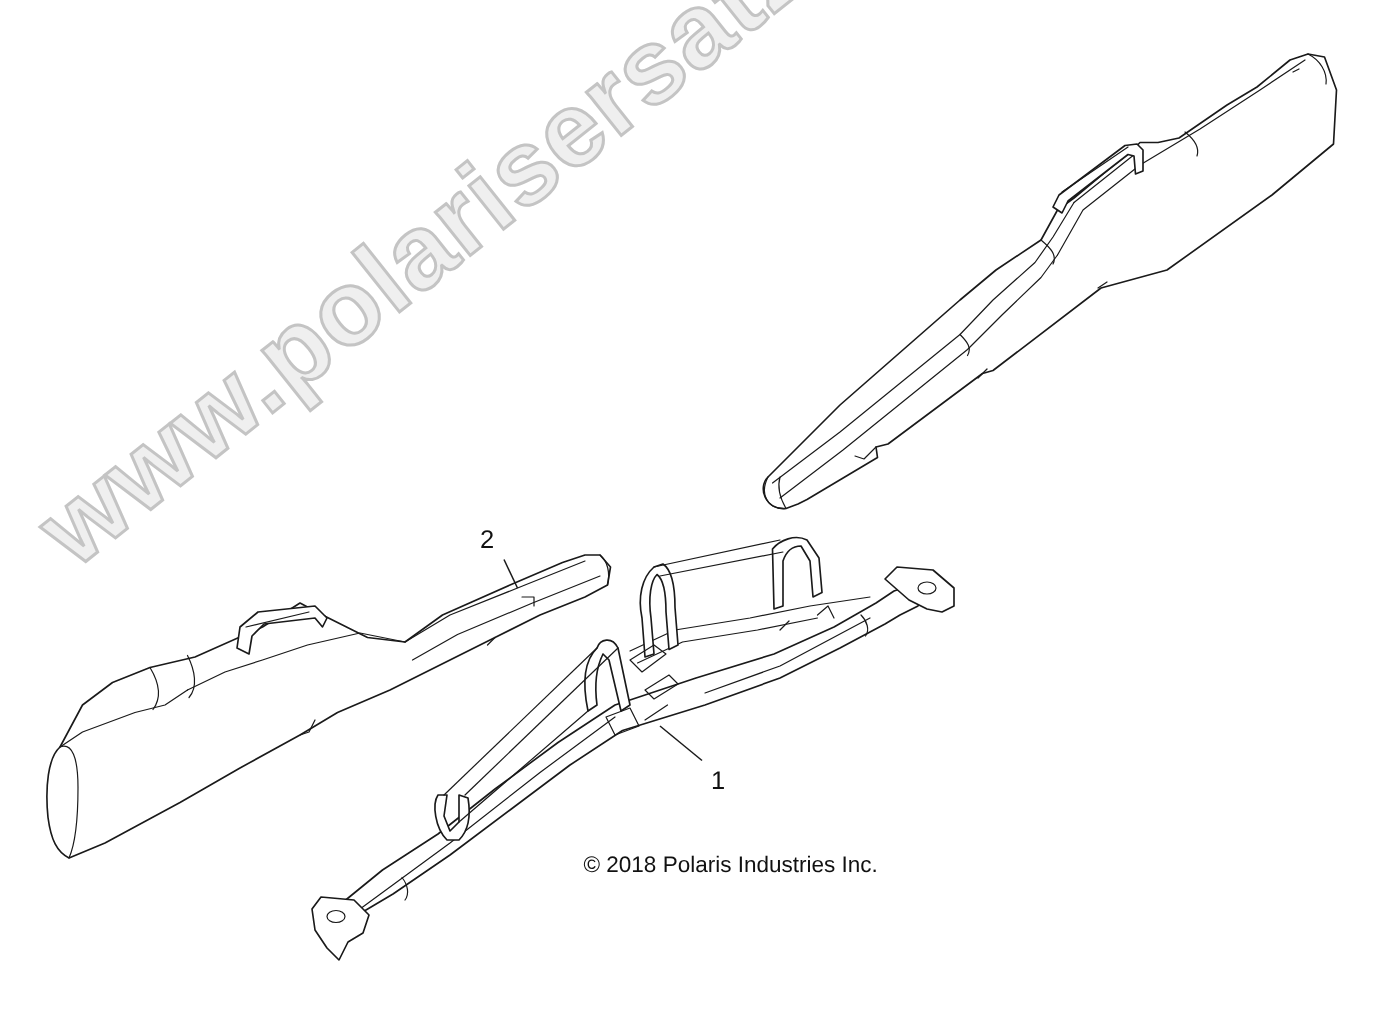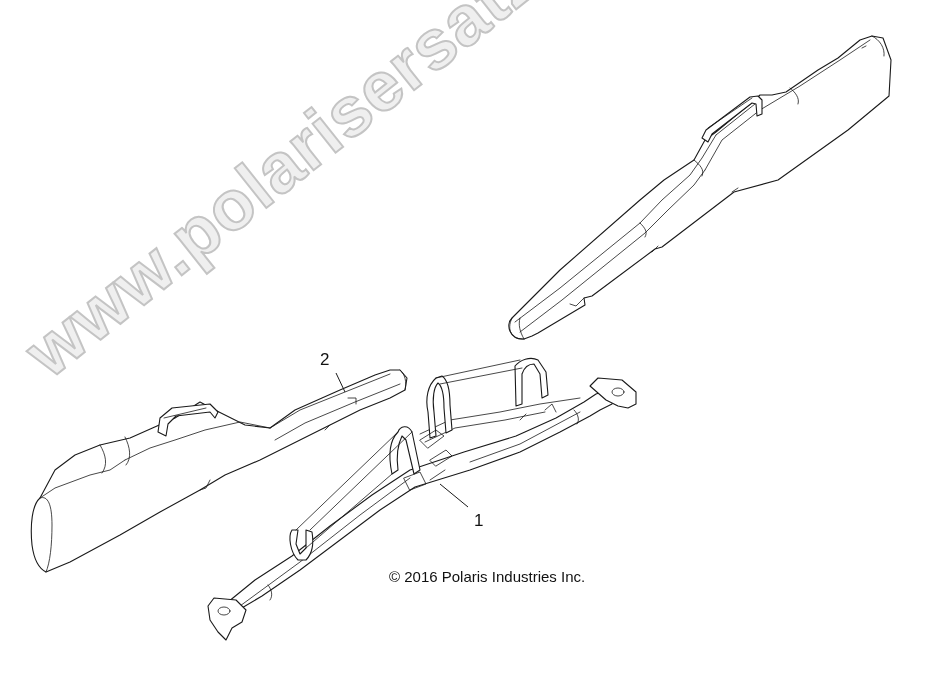--- a/index.html
+++ b/index.html
@@ -126,14 +126,14 @@
       <path class="detail" d="M574,410 C578,414 580,420 577,424"></path>
     </g>
 
     <line class="leader" x1="336" y1="373" x2="345" y2="392"></line>
     <line class="leader" x1="440" y1="484" x2="468" y2="507"></line>
   </svg>
 
   <div class="callout" style="left:320px; top:351px;">2</div>
   <div class="callout" style="left:474px; top:512px;">1</div>
 
-  <div class="copyright">© 2016 Polaris Industries Inc.</div>
+  <div class="copyright">© 2018 Polaris Industries Inc.</div>
 </div>
 
 </body></html>

